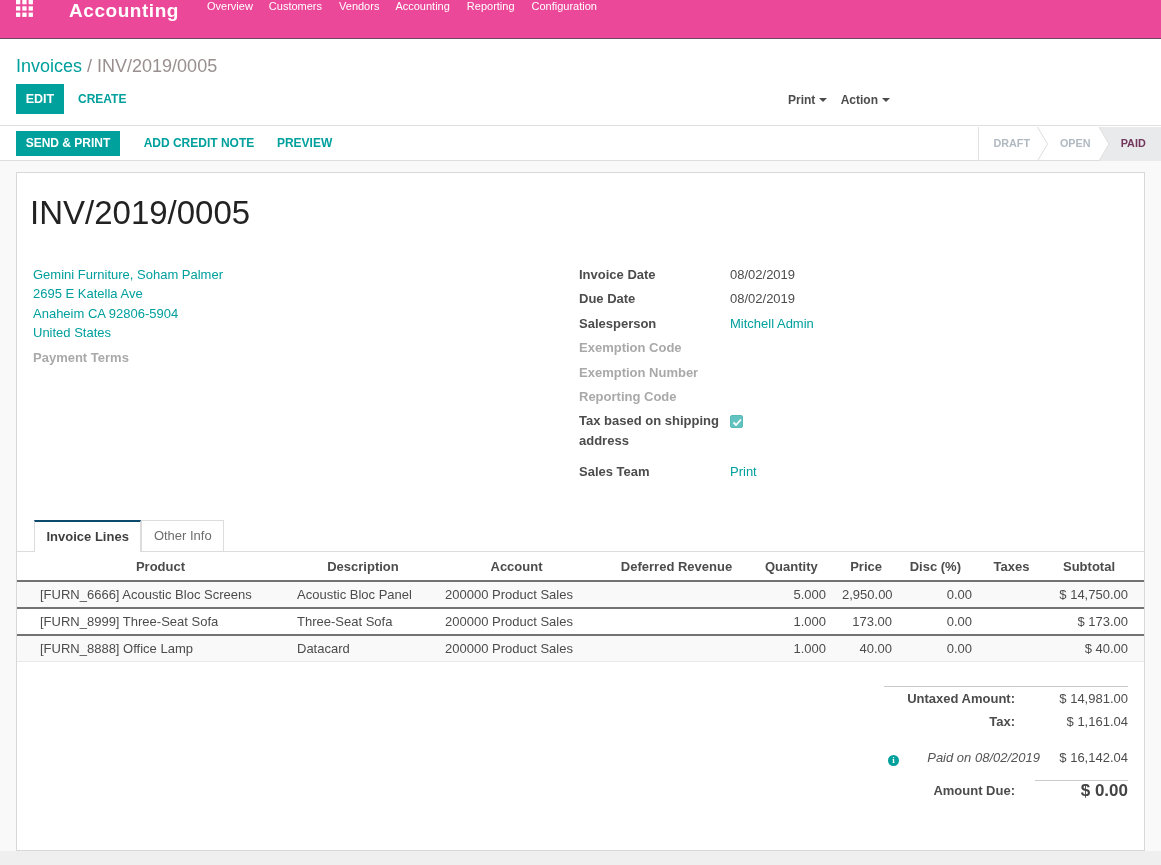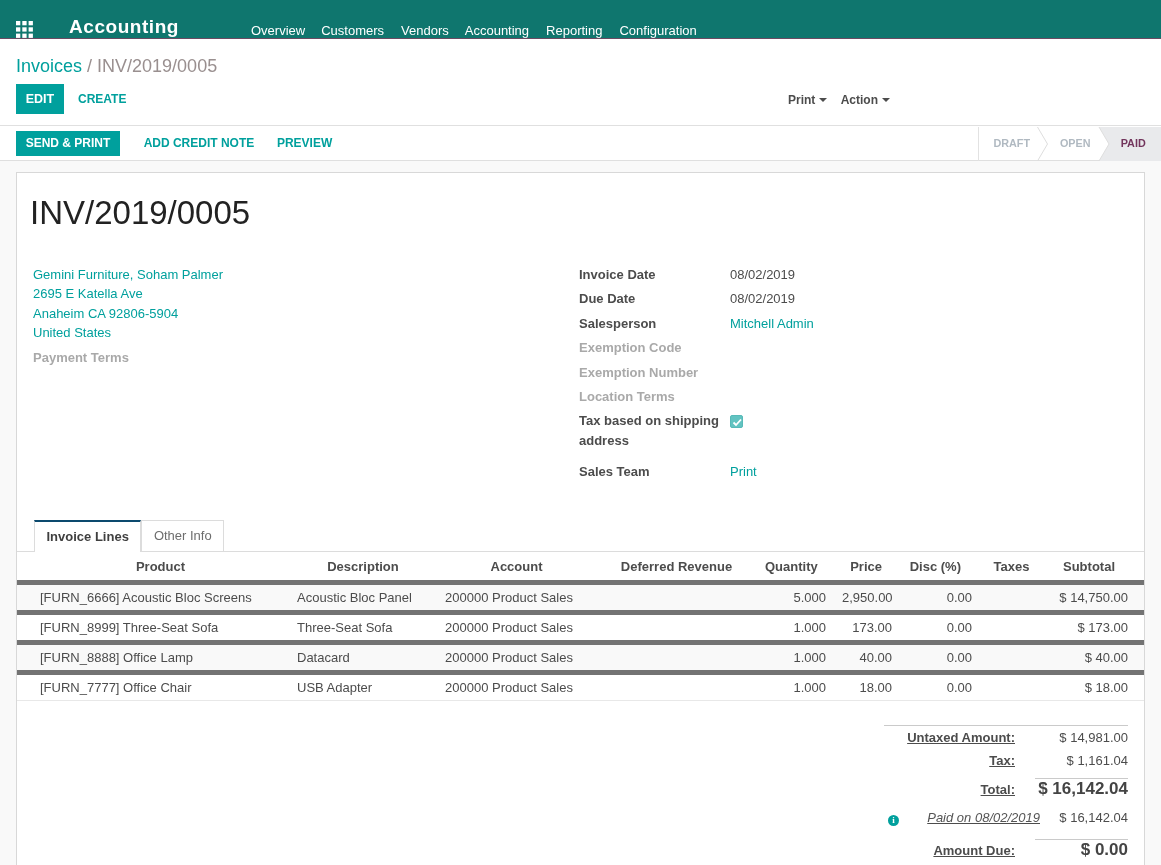--- a/index.html
+++ b/index.html
@@ -7,35 +7,35 @@
 body {
   font-family: "Liberation Sans", sans-serif;
   font-size: 13px;
   color: #4c4c4c;
   background: #fff;
   width: 1161px;
 }
 
 .navbar {
   height: 39px;
-  background: #0f766e;
+  background: #ec4899;
   border-bottom: 1px solid #6b4a62;
   display: flex;
-  align-items: flex-end;
+  align-items: flex-start;
   color: #fff;
   white-space: nowrap;
 }
 .apps-icon { margin-left: 16px; width: 17px; height: 17px; display: inline-block; }
 .brand {
   font-size: 19px;
   font-weight: bold;
   margin-left: 36px;
   letter-spacing: 0.55px;
 }
-.topmenu { display: flex; margin-left: 72px; font-size: 13px; }
+.topmenu { display: flex; margin-left: 28px; font-size: 11px; }
 .topmenu span { display:block; }
 
 .cp { background: #fff; }
 .breadcrumb-row { padding: 17px 0 0 16px; font-size: 18px; height: 38px; }
 .breadcrumb-row .bc-link { color: #00A09D; }
 .breadcrumb-row .bc-sep, .breadcrumb-row .bc-cur { color: #998f8f; }
 .btn-row { padding: 7px 16px 12px 16px; display: flex; align-items: center; position: relative; height: 48px; }
 .btn-teal {
   background: #00A09D;
   color: #fff;
@@ -102,36 +102,36 @@
   border-bottom: none;
   margin-bottom: -1px;
   height: 32px;
   color: #4c4c4c;
 }
 .tab.active { border-top: 2px solid #0c4a6e; font-weight: bold; color: #3f3f3f; }
 .tab.inactive { color: #6d6d6d; border-bottom: 1px solid #dcdcdc; }
 
 table.lines { border-collapse: collapse; width: 100%; table-layout: fixed; }
 table.lines th { font-weight: bold; color: #4c4c4c; text-align: center; padding: 7px 8px 6px 8px; border-bottom: 1px solid #c8c8c8; }
-table.lines td { padding: 5px 8px; border-top: 5px solid #737373; color: #4c4c4c; white-space: nowrap; overflow: hidden; }
+table.lines td { padding: 5px 8px; border-top: 2px solid #737373; color: #4c4c4c; white-space: nowrap; overflow: hidden; }
 table.lines tr.odd td { background: #f9f9f9; }
 table.lines .num { text-align: right; }
 table.lines th:nth-child(5) { padding-right: 20px; }
 table.lines th:nth-child(6) { padding-right: 18px; }
 table.lines th:nth-child(7) { padding-right: 19px; }
 table.lines th:first-child, table.lines td:first-child { padding-left: 23px; }
 table.lines th.last { padding-right: 29px; }
 table.lines td.last { padding-right: 16px; }
 table.lines tbody tr { height: 27px; }
 table.lines tbody tr:last-child td { border-bottom: 1px solid #e8e8e8; }
 
 .totals { width: 244px; margin: 24px 0 0 auto; }
 .totals table { width: 100%; border-collapse: collapse; }
 .totals td { padding: 0; white-space: nowrap; }
-.totals .tot-label { text-align: right; font-weight: bold; padding-right: 20px; text-decoration: underline; }
+.totals .tot-label { text-align: right; font-weight: bold; padding-right: 20px; }
 .totals .tot-value { text-align: right; width: 93px; }
 .big { font-size: 17px; font-weight: bold; color: #444; }
 .sep-top td { border-top: 1px solid #cacaca; }
 .info-icon { width: 11px; height: 11px; border-radius: 50%; background: #00A09D; color:#fff; display:inline-block; font-size: 9px; text-align: center; line-height: 11px; font-weight: bold; font-family: "Liberation Serif", serif; }
 .bottom-strip { background: #efefef; height: 14px; }
 </style>
 </head>
 <body>
 <div class="navbar">
   <svg class="apps-icon" viewBox="0 0 17 17">
@@ -212,21 +212,21 @@
           </div>
         <div class="frow">
             <div class="flabel muted">Exemption Code</div>
             <div class="fvalue"></div>
           </div>
         <div class="frow">
             <div class="flabel muted">Exemption Number</div>
             <div class="fvalue"></div>
           </div>
         <div class="frow">
-            <div class="flabel muted">Location Terms</div>
+            <div class="flabel muted">Reporting Code</div>
             <div class="fvalue"></div>
           </div>
         <div class="frow" style="margin-bottom:12px">
             <div class="flabel">Tax based on shipping address</div>
             <div class="fvalue"><span class="checkbox"><svg width="11" height="9" viewBox="0 0 11 9">
                   <polyline points="1.5,4.5 4,7 9,1.5" fill="none" stroke="#fff" stroke-width="1.8"></polyline>
                 </svg></span></div>
           </div>
         <div class="frow">
             <div class="flabel">Sales Team</div>
@@ -291,50 +291,35 @@
               <td>[FURN_8888] Office Lamp</td>
               <td>Datacard</td>
               <td>200000 Product Sales</td>
               <td></td>
               <td class="num">1.000</td>
               <td class="num">40.00</td>
               <td class="num">0.00</td>
               <td></td>
               <td class="num last">$ 40.00</td>
             </tr>
-          <tr>
-              <td>[FURN_7777] Office Chair</td>
-              <td>USB Adapter</td>
-              <td>200000 Product Sales</td>
-              <td></td>
-              <td class="num">1.000</td>
-              <td class="num">18.00</td>
-              <td class="num">0.00</td>
-              <td></td>
-              <td class="num last">$ 18.00</td>
-            </tr>
         </tbody>
       </table>
     </div>
     <div class="totals">
       <table>
         <tbody>
             <tr class="sep-top">
               <td class="tot-label" style="padding-top:4px">Untaxed Amount:</td>
               <td class="tot-value" style="padding-top:4px">$ 14,981.00</td>
             </tr>
         <tr>
               <td class="tot-label" style="padding-top:8px;padding-bottom:10px">Tax:</td>
               <td class="tot-value" style="padding-top:8px;padding-bottom:10px">$ 1,161.04</td>
             </tr>
         <tr>
-              <td class="tot-label" style="padding-top:2px">Total:</td>
-              <td class="tot-value big" style="border-top:1px solid #cacaca;padding-top:0">$ 16,142.04</td>
-            </tr>
-        <tr>
               <td class="tot-label" style="padding:11px 0 14px 0"><span class="info-icon" style="float:left;margin-left:4px;margin-top:5px">i</span><span style="font-weight:normal;font-style:italic;color:#555;margin-right:-5px">Paid on 08/02/2019</span></td>
               <td class="tot-value" style="padding-top:11px;padding-bottom:14px">$ 16,142.04</td>
             </tr>
         <tr>
               <td class="tot-label" style="padding-top:1px">Amount Due:</td>
               <td class="tot-value big" style="border-top:1px solid #cacaca;padding-top:0">$ 0.00</td>
             </tr>
       </tbody>
         </table>
     </div>

